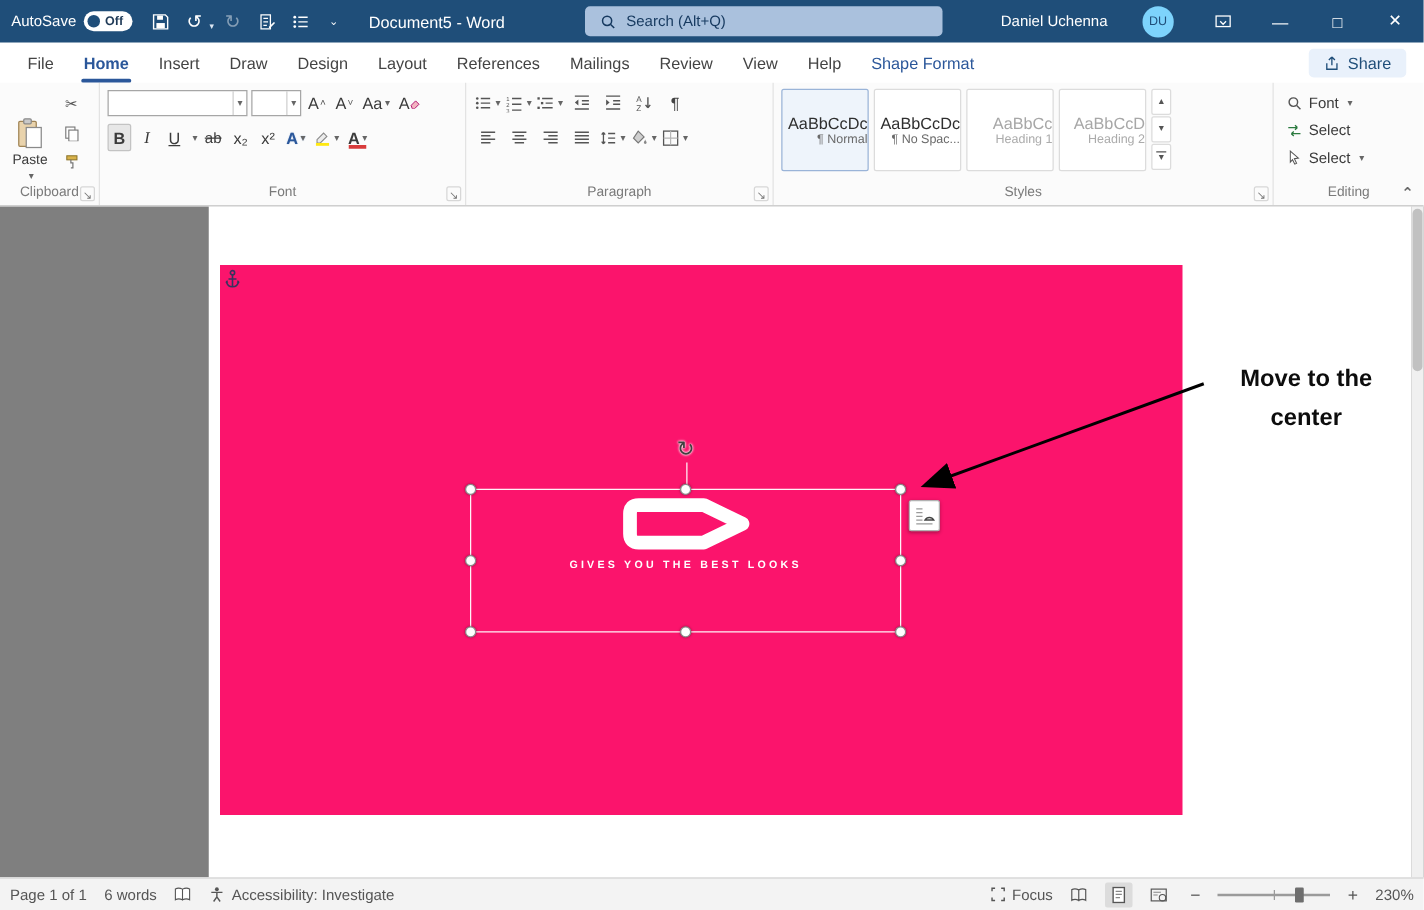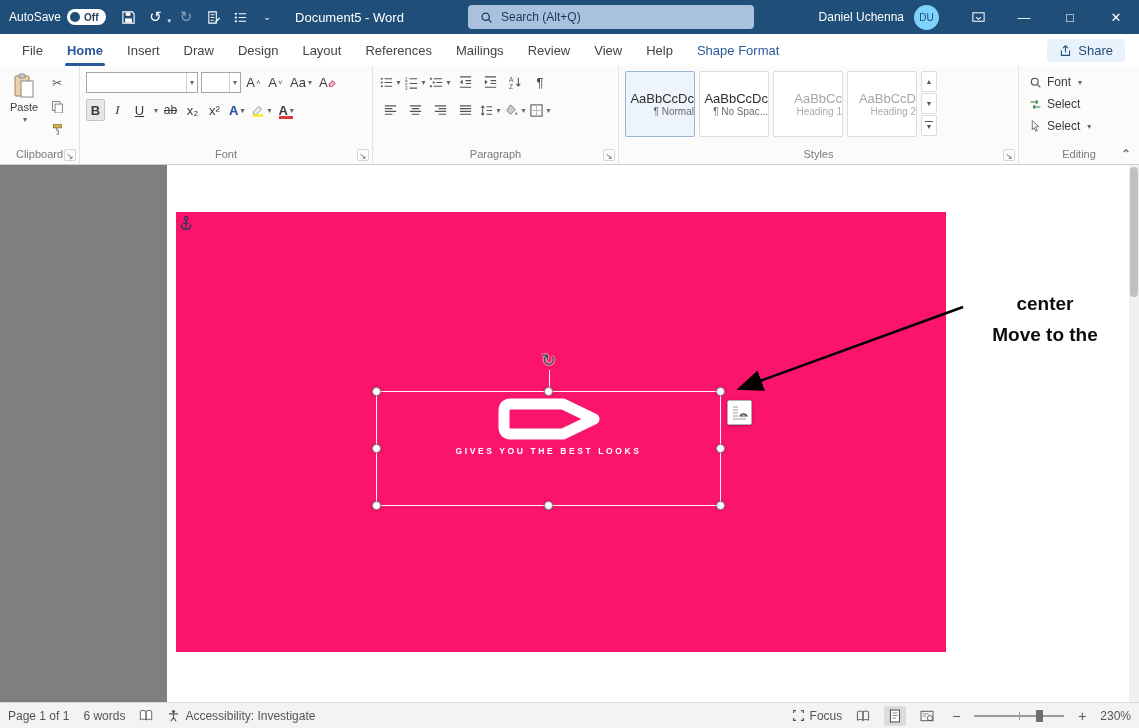--- a/index.html
+++ b/index.html
@@ -19,21 +19,21 @@
   .as-dot { width:10px; height:10px; border-radius:50%; background:#1f4e79; }
   .qat-btn { min-width:24px; height:26px; display:flex; align-items:center; justify-content:center;
              border-radius:2px; font-size:15px; color:#fff; }
   .qat-btn.dim { opacity:.45; }
   .dd-w { font-size:7px; color:#dce6f2; align-self:flex-end; margin:0 0 5px -3px; }
   .doc-title { font-size:13px; margin-left:16px; white-space:nowrap; }
   .search-pill { position:absolute; left:468px; top:5px; width:286px; height:24px; background:#aac1dd;
                  border-radius:4px; display:flex; align-items:center; gap:8px; padding:0 12px;
                  color:#16395f; font-size:12px; }
   .tb-right { margin-left:auto; display:flex; align-items:center; height:100%; }
-  .user-name { font-size:12px; margin-right:10px; }
+  .user-name { font-size:12px; margin-right:28px; }
   .avatar { width:25px; height:25px; border-radius:50%; background:#7dd3fc; color:#1f4e79; font-size:10px;
             font-weight:normal; display:flex; align-items:center; justify-content:center; margin-right:16px; }
   .win-btn { width:46px; height:34px; display:flex; align-items:center; justify-content:center;
              font-size:13px; color:#fff; }
 
   
   .tabrow { position:absolute; top:34px; left:0; right:0; height:32px; background:#fff;
             display:flex; align-items:stretch; padding-left:10px; font-size:13px; color:#444; z-index:40;justify-content:center; }
   .tab { padding:0 12px; display:flex; align-items:center; position:relative; cursor:default; white-space:nowrap; }
   .tab.active { color:#2b579a; font-weight:bold; }
@@ -50,21 +50,21 @@
   .rg-content { flex:1; padding:5px 6px 0 6px; }
   .rg-footer { height:19px; font-size:11px; color:#7a7a7a; text-align:center; line-height:18px; position:relative; }
   .launcher { position:absolute; right:3px; bottom:3px; width:12px; height:12px; font-size:9px;
               color:#777; line-height:12px; text-align:center; border:1px solid #d7d7d7; border-radius:2px; }
   .collapse-ribbon { position:absolute; right:8px; bottom:3px; font-size:12px; color:#666; font-weight:bold; }
 
   
   .g-clipboard { width:80px; }
   .g-clipboard .rg-content { display:flex; gap:4px; }
   .paste-btn { width:36px; display:flex; flex-direction:column; align-items:center; gap:2px;
-               font-size:11px; color:#3b3b3b; padding-top:2px; border-radius:2px; }
+               font-size:11px; color:#3b3b3b; padding-top:2px; border-radius:2px;justify-content:flex-end; }
   .clip-col { display:flex; flex-direction:column; gap:3px; padding-top:2px; }
   .sm-btn { width:22px; height:20px; display:flex; align-items:center; justify-content:center;
             font-size:12px; color:#555; border-radius:2px; }
 
   
   .g-font { width:293px; }
   .frow { display:flex; align-items:center; gap:3px; margin-bottom:6px; }
   .combo { border:1px solid #a6a6a6; background:#fff; height:21px; display:flex; align-items:center; }
   .combo .val { flex:1; font-size:12px; padding-left:4px; color:#333; }
   .combo .dd { border-left:1px solid #d0d0d0; height:100%; display:flex; align-items:center; padding:0 3px; }
@@ -581,22 +581,22 @@
 
       <div class="layout-opt">
         <svg width="17" height="17" viewBox="0 0 17 17">
           <path d="M2 3h5M2 6h5M2 9h5M2 12h5M2 15h13" stroke="#9a9a9a" stroke-width="1"></path>
           <path d="M9 12a4 4 0 0 1 7 0z" fill="#fff" stroke="#444" stroke-width="1.2"></path>
         </svg>
       </div>
     </div>
 
     <div class="annotation">
+      <div>Move to the</div>
       <div>center</div>
-      <div>Move to the</div>
     </div>
 
     <svg class="annot-arrow" width="962" height="537" viewBox="0 0 962 537">
       <defs>
         <marker id="ah" markerWidth="11" markerHeight="9" refX="9" refY="4.5" orient="auto">
           <path d="M0 0L11 4.5L0 9z" fill="#000"></path>
         </marker>
       </defs>
       <line x1="796" y1="142" x2="574" y2="223" stroke="#000" stroke-width="2.4" marker-end="url(#ah)"></line>
     </svg>

